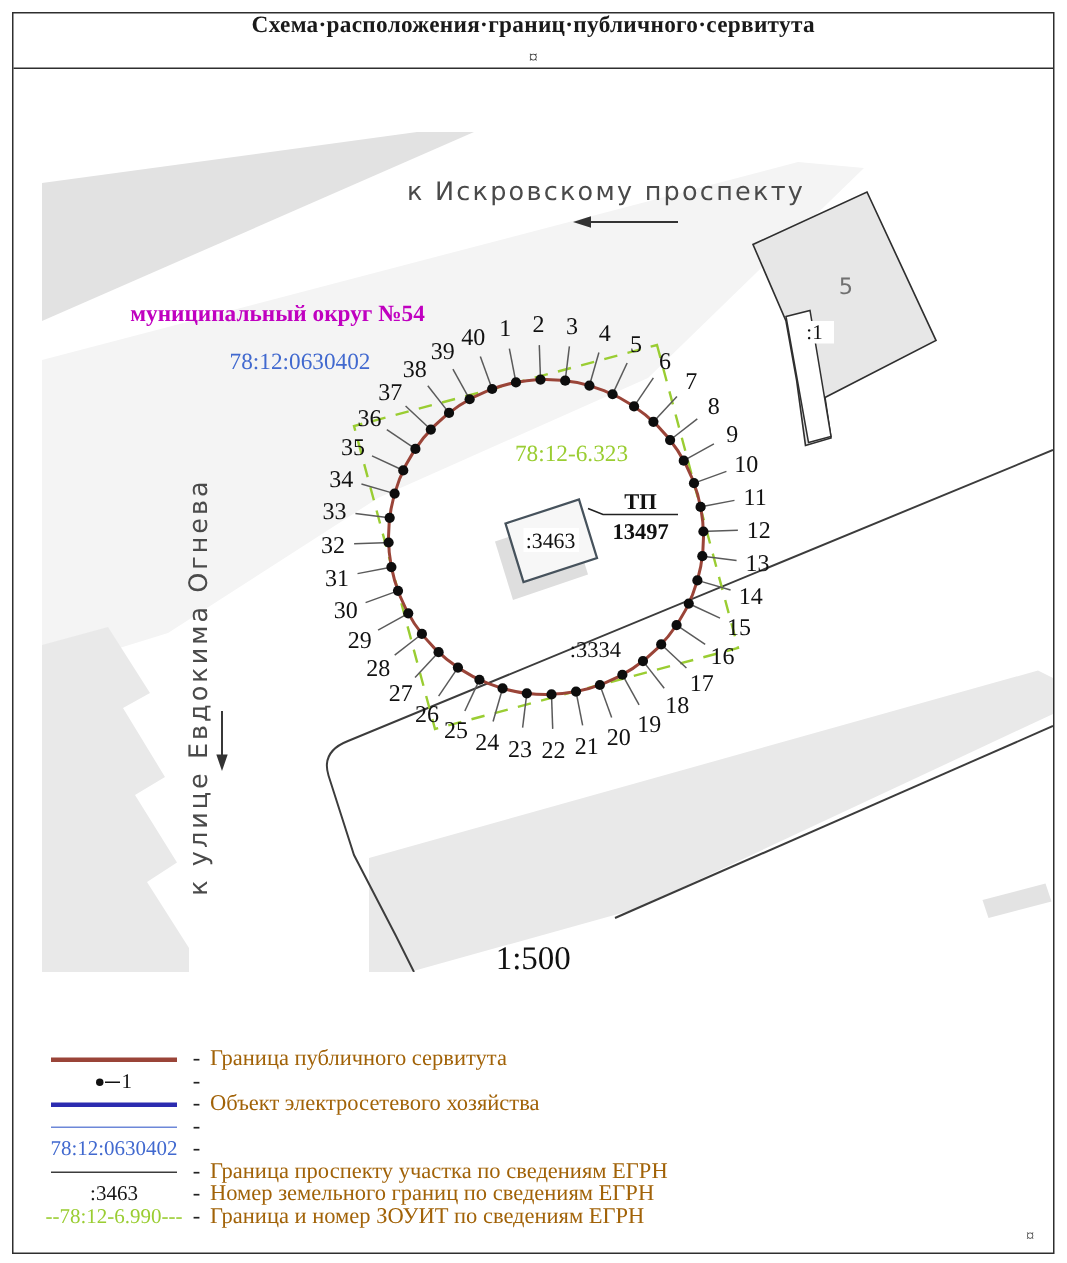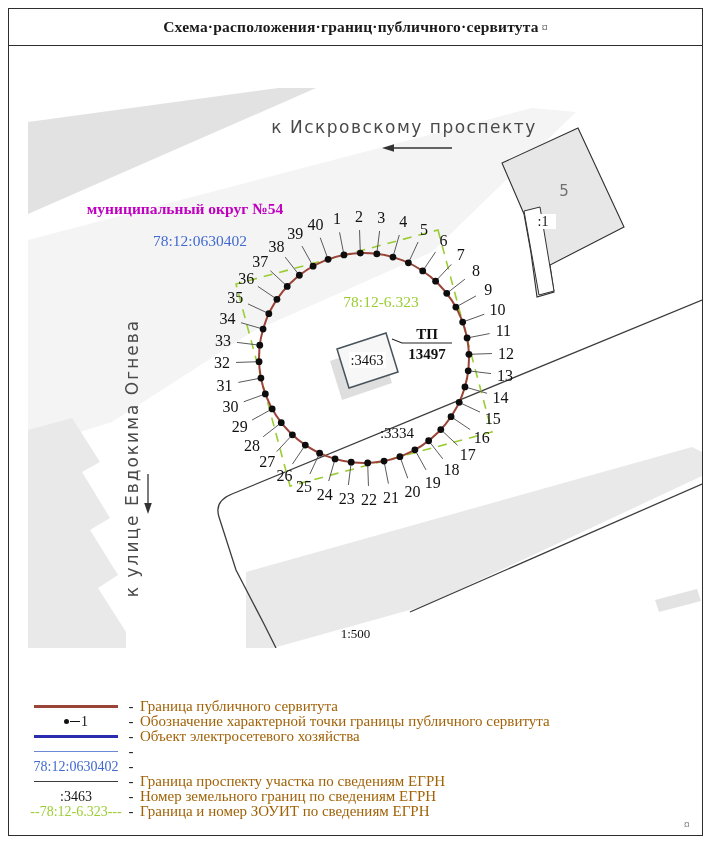--- a/index.html
+++ b/index.html
@@ -4,28 +4,28 @@
 <style>
   * { margin:0; padding:0; box-sizing:border-box; }
   html,body { width:711px; height:842px; background:#ffffff; overflow:hidden; }
   body { position:relative; font-family:"Liberation Serif", serif; color:#1a1a1a; }
 
   .page-frame { position:absolute; left:8px; top:8px; width:695px; height:828px;
                 border:1.6px solid #2e2e2e; background:#ffffff; }
 
   .title-bar { position:absolute; left:9px; top:9px; width:693px; height:37px;
                border-bottom:1.6px solid #2e2e2e; display:flex; align-items:center;
-               justify-content:center; gap:3px; }
+               justify-content:center; gap:3px;flex-direction:column; }
   .title-text { font-weight:bold; font-size:15.5px; letter-spacing:.2px; }
   .title-mark { font-size:12px; color:#333; margin-top:2px; }
 
   #map-svg { position:absolute; left:0; top:0; width:711px; height:842px; }
 
   .scale-label { position:absolute; left:9px; top:626px; width:693px; text-align:center;
-                 font-size:13px; color:#111; }
+                 font-size:22px; color:#111; }
 
   .legend { position:absolute; left:30px; top:699px; width:650px; font-size:15px; }
   .legend-row { display:flex; align-items:center; height:15px; line-height:15px; }
   .legend-swatch { width:92px; display:flex; align-items:center; justify-content:center; flex:0 0 92px; }
   .legend-sep { width:18px; text-align:center; color:#222; flex:0 0 18px; }
   .legend-label { white-space:nowrap; color:#a16207; }
   .sw-line { width:84px; }
   .sw-text { font-size:14px; white-space:nowrap; }
   .sw-point { display:flex; align-items:center; gap:1px; font-size:14px; color:#111; }
   .sw-dot { width:5px; height:5px; border-radius:50%; background:#111; display:inline-block; }
@@ -229,21 +229,20 @@
     </div>
     <div class="legend-row">
       <div class="legend-swatch">
         <span class="sw-point">
           <span class="sw-dot"></span>
           <span class="sw-dash"></span>
           <span>1</span>
         </span>
       </div>
       <div class="legend-sep">-</div>
-      <div class="legend-label">Обозначение характерной точки границы публичного сервитута</div>
     </div>
     <div class="legend-row">
       <div class="legend-swatch">
         <div class="sw-line" style="height: 2.2px; background: rgb(43, 43, 176);"></div>
       </div>
       <div class="legend-sep">-</div>
       <div class="legend-label">Объект электросетевого хозяйства</div>
     </div>
     <div class="legend-row">
       <div class="legend-swatch">
@@ -266,20 +265,20 @@
     </div>
     <div class="legend-row">
       <div class="legend-swatch">
         <span class="sw-text" style="color: rgb(22, 22, 22);">:3463</span>
       </div>
       <div class="legend-sep">-</div>
       <div class="legend-label">Номер земельного границ по сведениям ЕГРН</div>
     </div>
     <div class="legend-row">
       <div class="legend-swatch">
-        <span class="sw-text" style="color: rgb(154, 205, 50);">--78:12-6.323---</span>
+        <span class="sw-text" style="color: rgb(154, 205, 50);">--78:12-6.990---</span>
       </div>
       <div class="legend-sep">-</div>
       <div class="legend-label">Граница и номер ЗОУИТ по сведениям ЕГРН</div>
     </div>
   </div>
 
 <div class="page-mark">¤</div>
 
 </body></html>

